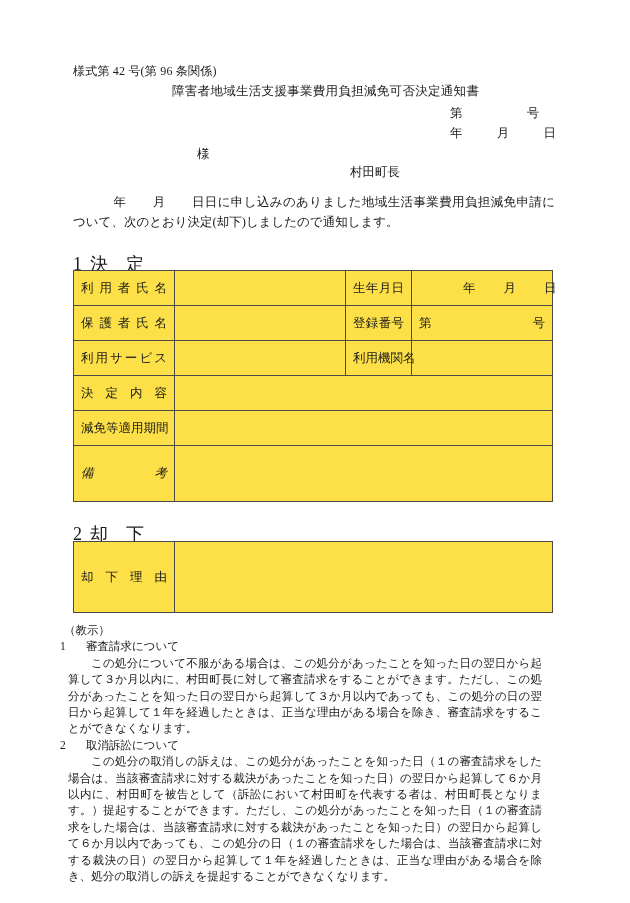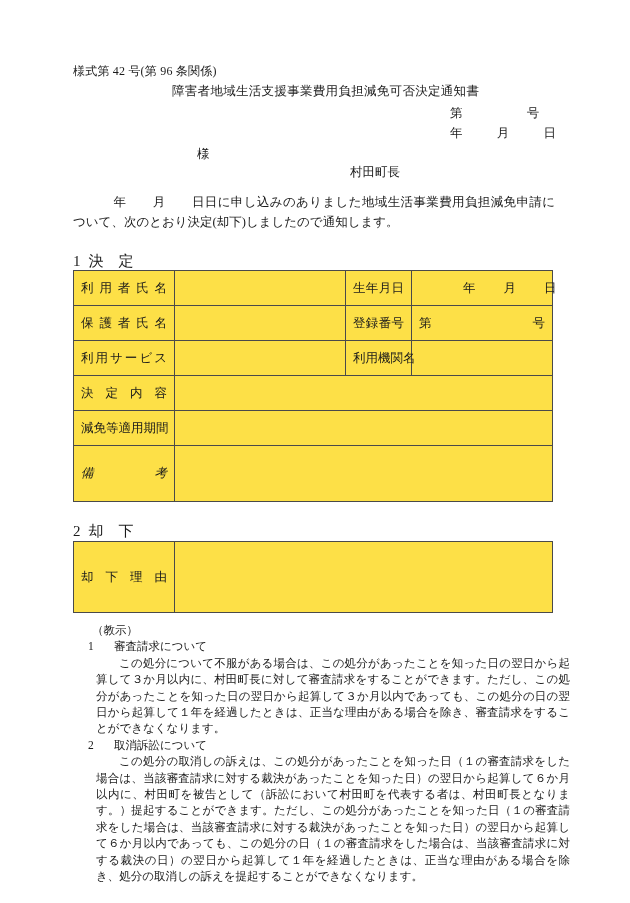--- a/index.html
+++ b/index.html
@@ -82,21 +82,21 @@
     line-height: 20px;
     text-align: justify;
     text-justify: inter-ideograph;
   }
   .intro .lead { display: inline-block; width: 40px; }
   .intro .gap { display: inline-block; width: 26px; }
 
   
   .sec-heading {
     position: absolute;
-    font-size: 15px;
+    font-size: 18px;
     white-space: nowrap;
   }
   .sec-heading .num { margin-right: 8px; }
   #sec1-heading { left: 73px; top: 252px; }
   #sec2-heading { left: 73px; top: 522px; }
 
   
   .form-table {
     position: absolute;
     border-collapse: collapse;
@@ -135,21 +135,21 @@
     text-align-last: justify;
   }
 
   .r-std { height: 35px; }
   .r-tall { height: 56px; font-style: italic; }
   .r-reason { height: 71px; }
 
   
   .instructions {
     position: absolute;
-    left: 86px;
+    left: 58px;
     top: 622px;
     width: 484px;
     font-size: 11.5px;
     line-height: 16.4px;
   }
   .kyoji {
     font-size: 11.5px;
     padding-left: 6px;
   }
   .inst-item { }

